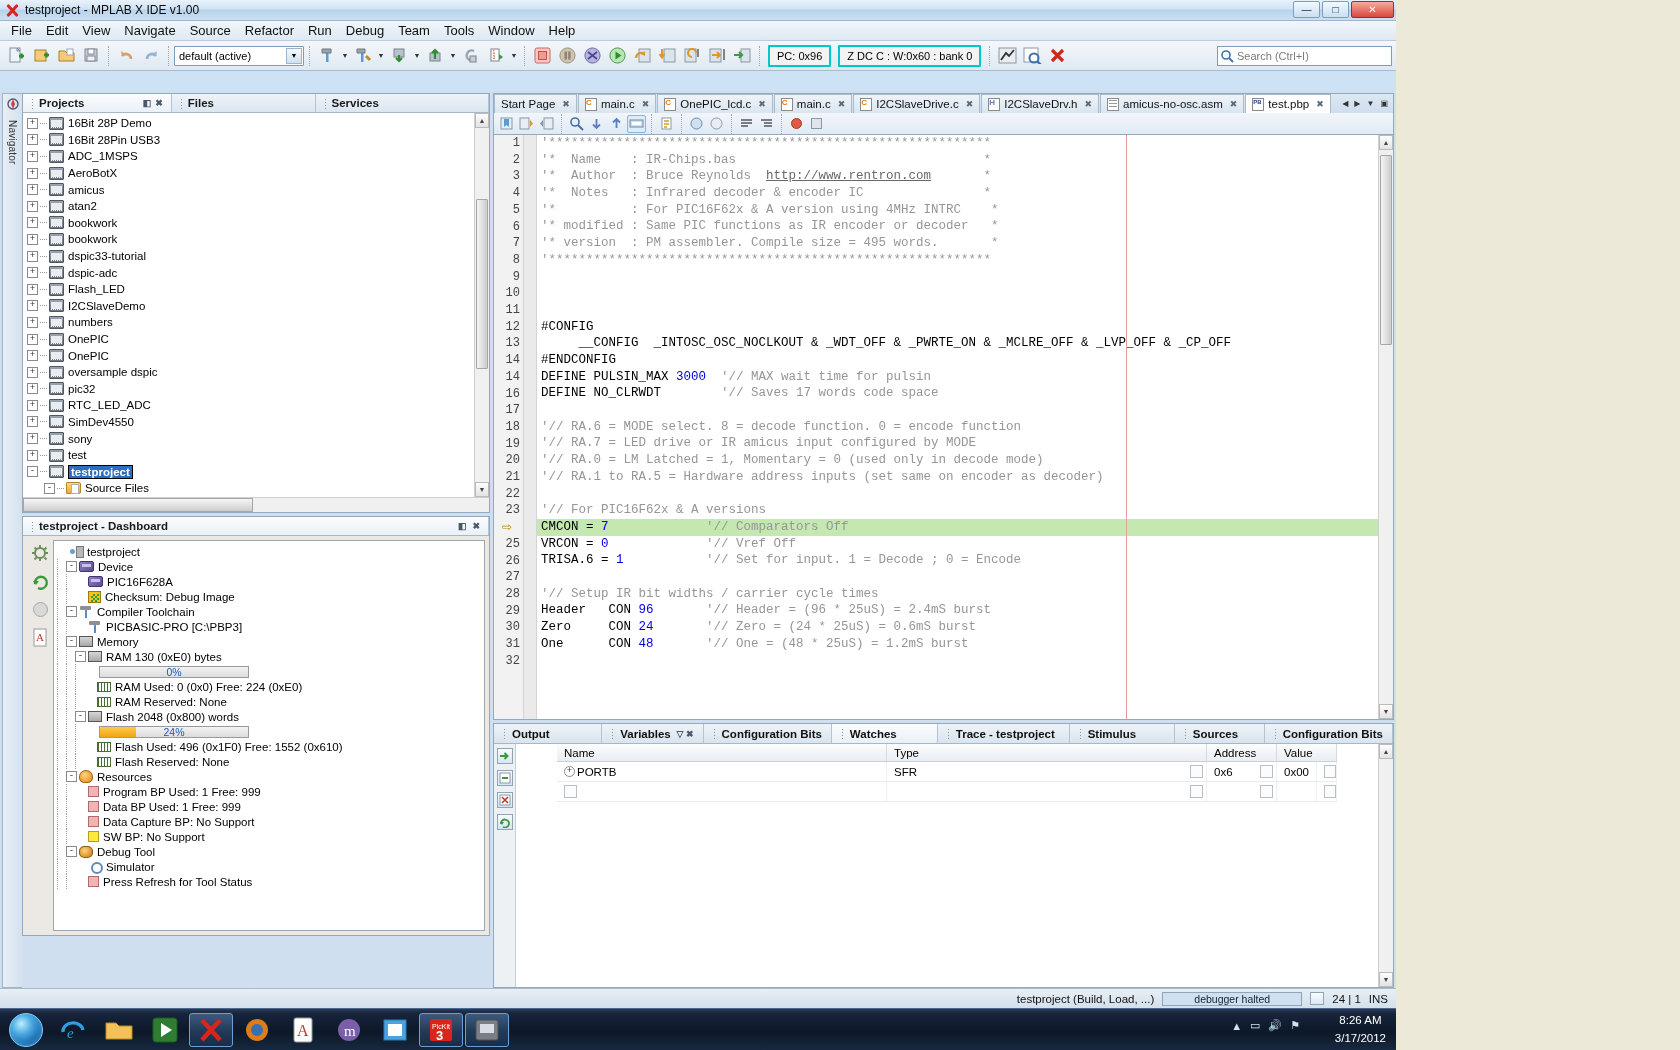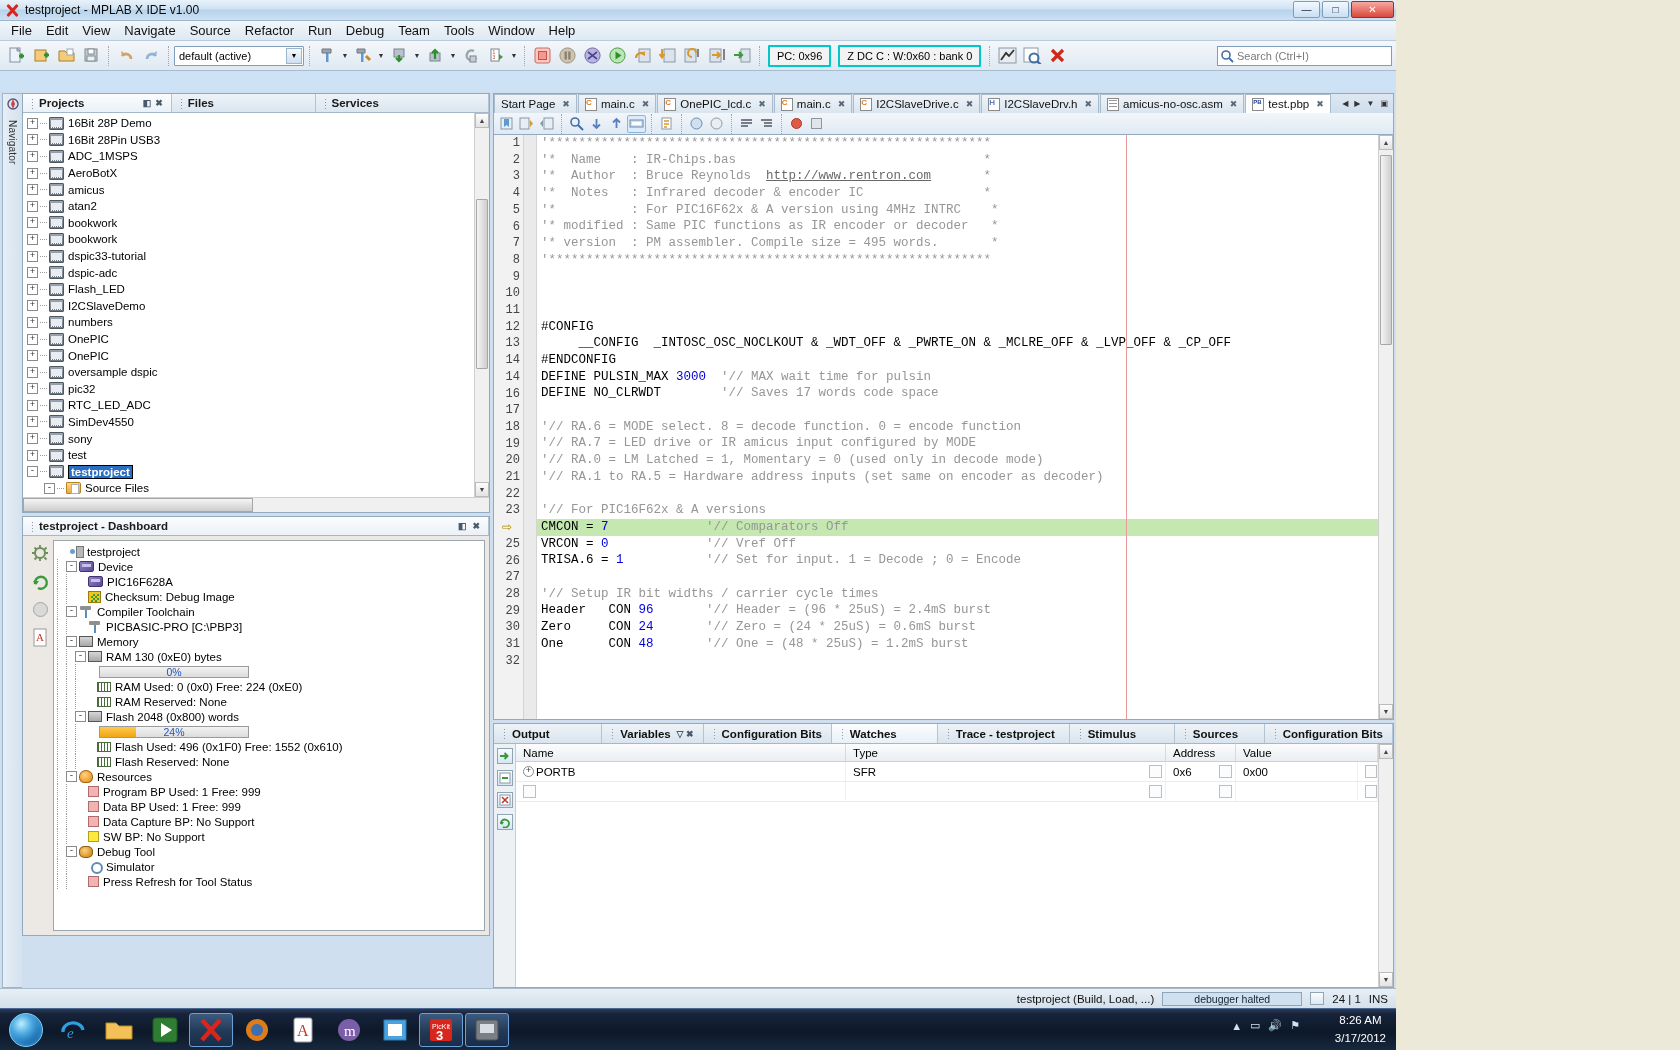--- a/index.html
+++ b/index.html
@@ -217,21 +217,21 @@
   .bottompanel{ height:265px; flex:none; margin-top:3px; display:flex; flex-direction:column;
                 border:1px solid #93a9bd; background:#fff; }
   .btabs{ height:20px; flex:none; display:flex; background:linear-gradient(to bottom,#eef3f8,#d9e4ee);
           border-bottom:1px solid #a5b8c9; }
   .btab{ display:flex; align-items:center; padding:0 9px; font-size:11.5px; font-weight:bold; color:#111;
          border-right:1px solid #b3c3d2; white-space:nowrap; }
   .btab.active{ background:linear-gradient(to bottom,#fcfdfe,#e8f0f7);}
   .btab .grip{ width:3px;height:11px;margin-right:6px;
       background-image: radial-gradient(circle,#8898a8 40%,transparent 41%); background-size:3px 3px;}
   .btab .bb{ margin-left:9px; font-size:9px; color:#4a5a6a;}
-  .wsarea{ flex:1 1 auto; display:flex; min-height:0; }
+  .wsarea{ flex:1 1 auto; display:flex; min-height:0;gap:41px; }
   .wsicons{ width:22px; flex:none; background:#eef1f4; border-right:1px solid #c5ced6;
             display:flex; flex-direction:column; align-items:center; gap:6px; padding-top:4px;}
   .wsicon{ width:16px; height:16px; border:1px solid #8fa4b5; background:linear-gradient(to bottom,#f7fbff,#d6e6f4);
            display:flex;align-items:center;justify-content:center;}
   .wstable{ flex:1 1 auto; display:flex; flex-direction:column; min-width:0; }
   .wshead{ height:18px; flex:none; display:flex; background:linear-gradient(to bottom,#fbfcfd,#eaeef2);
            border-bottom:1px solid #c8d0d8; font-size:11.5px; color:#000; }
   .wshead .hc{ display:flex; align-items:center; padding-left:7px; border-right:1px solid #d3dae0; }
   .wsrow{ height:20px; display:flex; font-size:11.5px; color:#000; border-bottom:1px solid #e8ecef;}
   .wsrow .c{ display:flex; align-items:center; padding-left:7px; border-right:1px solid #eef1f4;}

